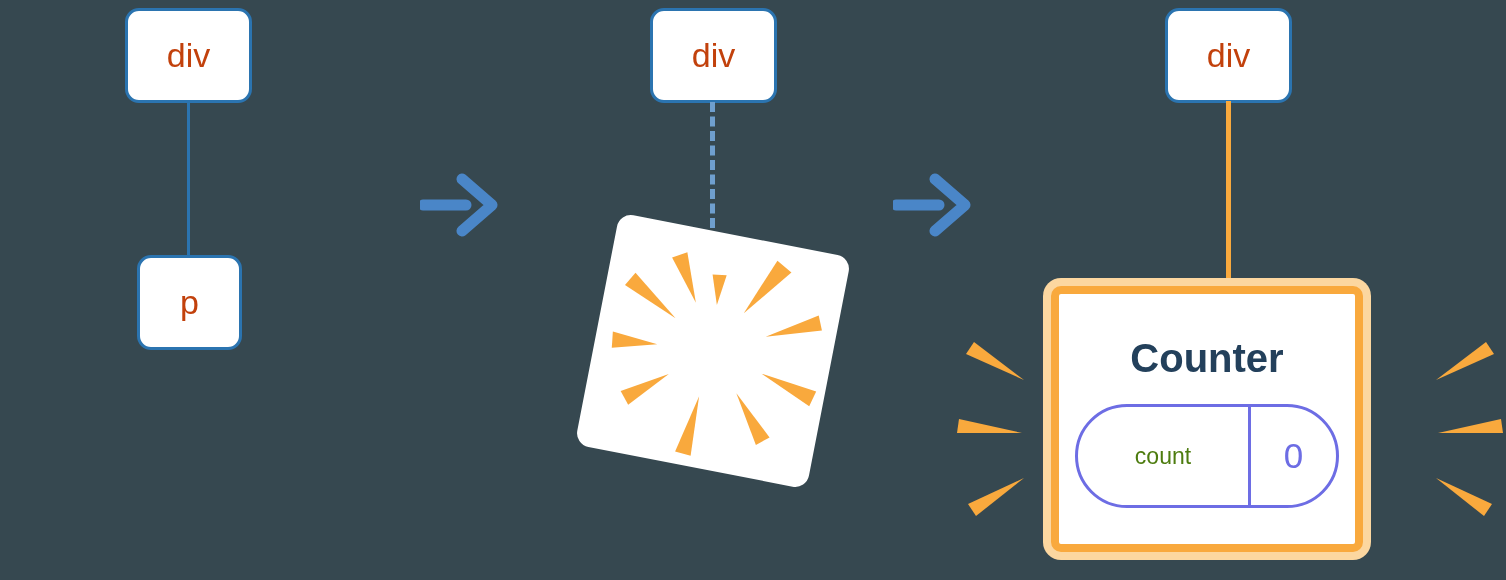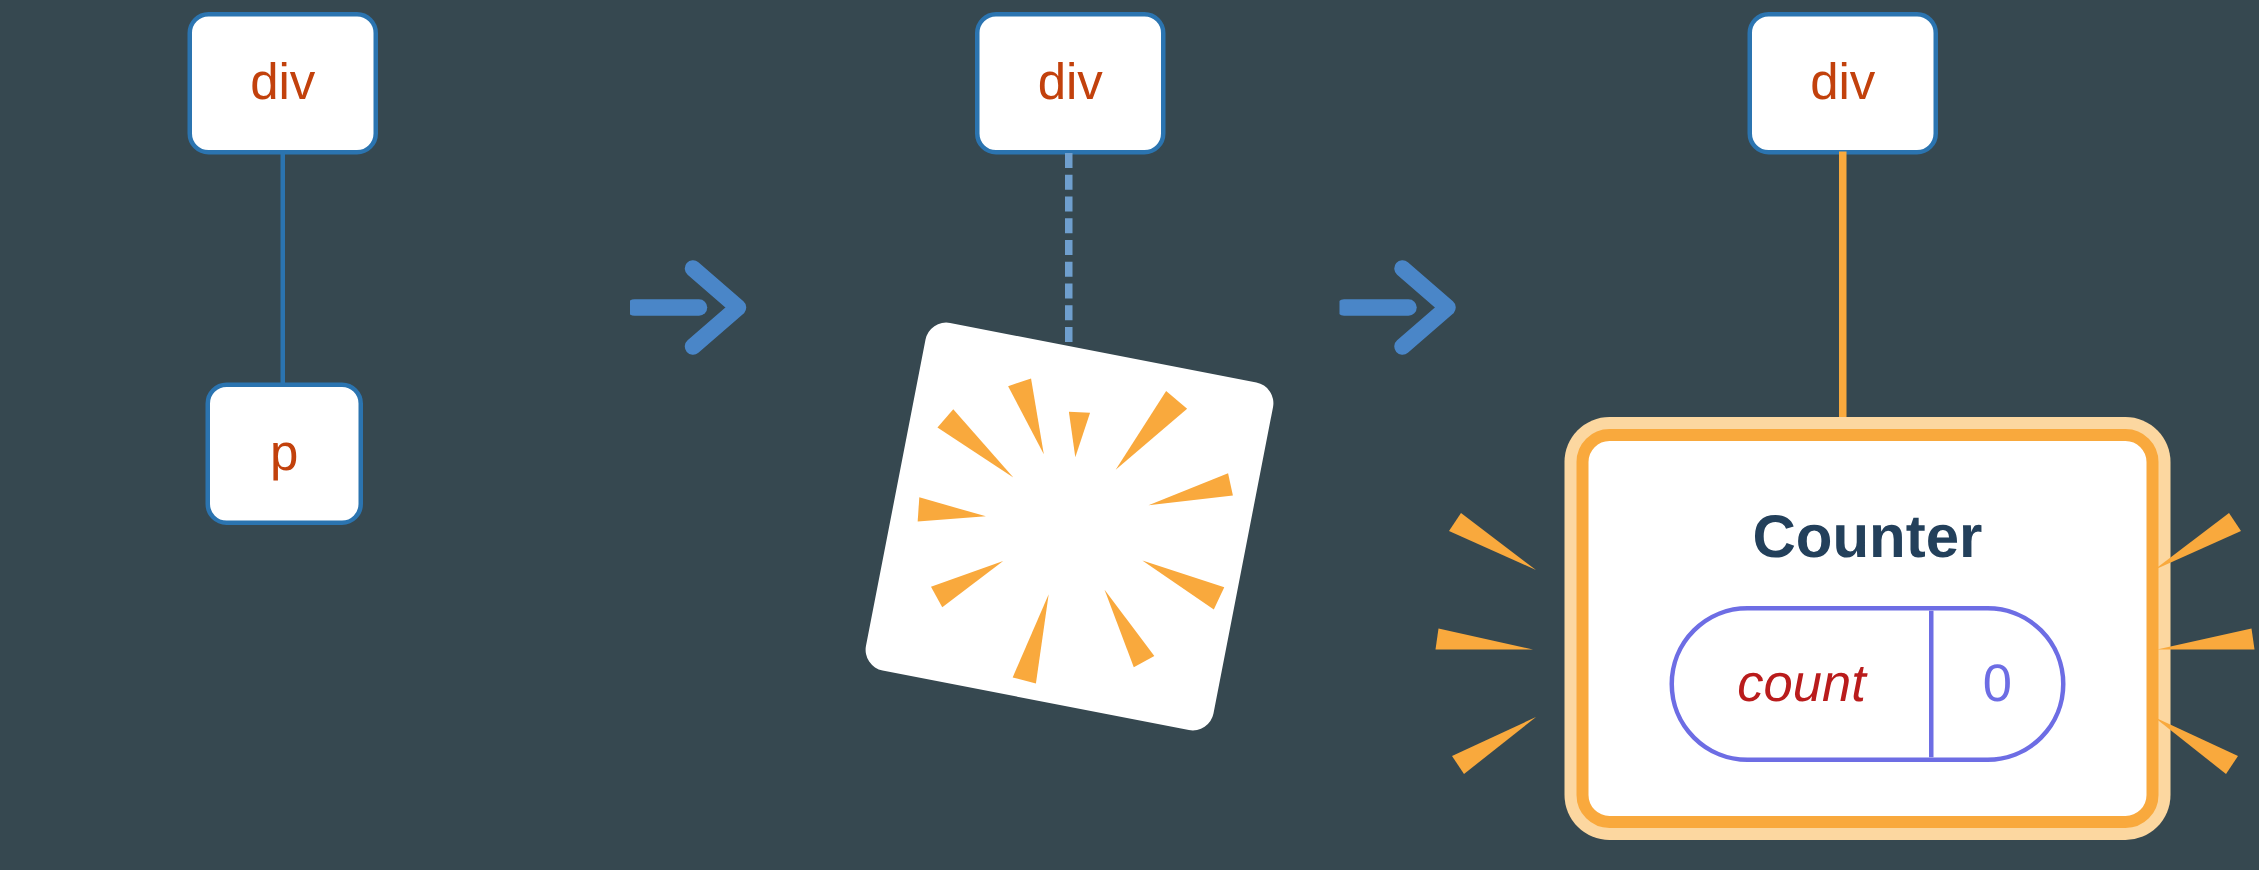--- a/index.html
+++ b/index.html
@@ -65,24 +65,24 @@
     background: #ffffff;
     border-radius: 14px;
     transform: rotate(11deg);
   }
   .burst-square svg { display: block; width: 100%; height: 100%; }
 
   
   .counter-box {
     position: absolute;
     left: 1051px; top: 286px;
-    width: 388px; height: 266px;
+    width: 312px; height: 266px;
     background: #ffffff;
     border: 8px solid #f9a93d;
-    border-radius: 22px;
+    border-radius: 10px;
     box-shadow: 0 0 0 8px #fcd7a0;
   }
   .counter-title {
     position: absolute;
     left: 0; right: 0; top: 42px;
     text-align: center;
     font-size: 40px;
     font-weight: 600;
     color: #23405b;
   }
@@ -95,23 +95,22 @@
     border: 3px solid #6d6de4;
     border-radius: 52px;
     display: flex;
     overflow: hidden;
   }
   .state-name {
     flex: 1;
     display: flex;
     align-items: center;
     justify-content: center;
-    font-size: 35px;
-    color: #b91c1c;
-    font-style: italic;
+    font-size: 23px;
+    color: #4d7c0f;
   }
   .state-value {
     width: 88px;
     border-left: 3px solid #6d6de4;
     display: flex;
     align-items: center;
     justify-content: center;
     font-size: 35px;
     color: #6d6de4;
   }

